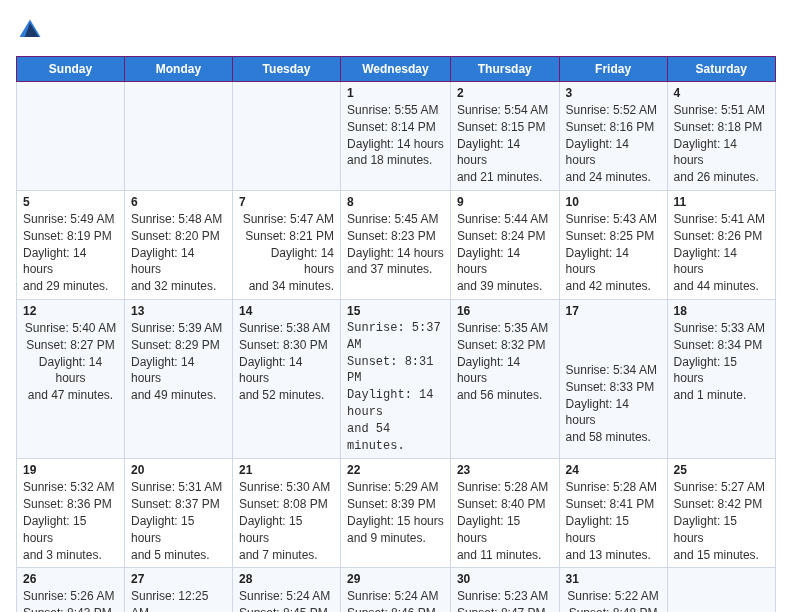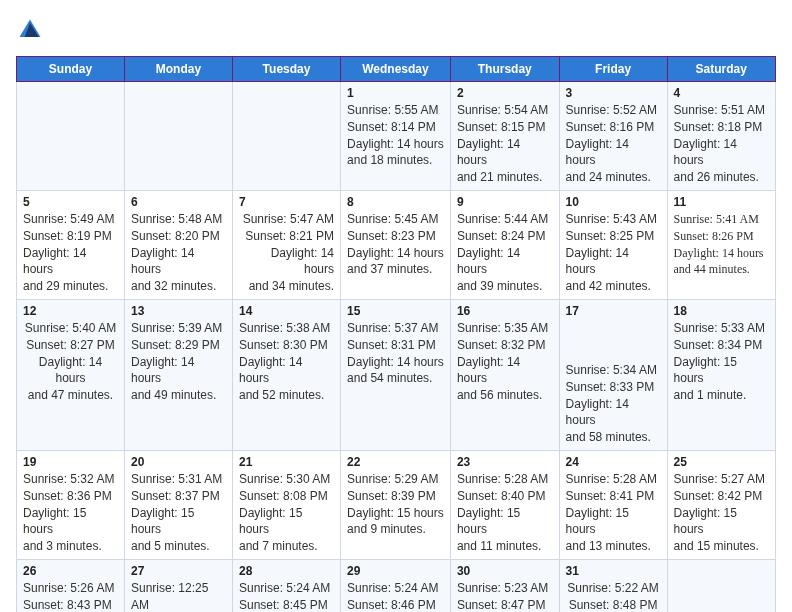--- a/index.html
+++ b/index.html
@@ -200,21 +200,21 @@
         </td>
         <td>
           <span class="day-number">10</span>
           <div class="day-info" style="white-space: pre-line;">Sunrise: 5:43 AM
 Sunset: 8:25 PM
 Daylight: 14 hours
 and 42 minutes.</div>
         </td>
         <td>
           <span class="day-number">11</span>
-          <div class="day-info" style="white-space: pre-line; font-family: Liberation Serif, serif;">Sunrise: 5:41 AM
+          <div class="day-info" style="white-space: pre-line;">Sunrise: 5:41 AM
 Sunset: 8:26 PM
 Daylight: 14 hours
 and 44 minutes.</div>
         </td>
       </tr>
       <tr>
         <td>
           <span class="day-number">12</span>
           <div class="day-info" style="white-space: pre-line; text-align: center;">Sunrise: 5:40 AM
 Sunset: 8:27 PM
@@ -230,21 +230,21 @@
         </td>
         <td>
           <span class="day-number">14</span>
           <div class="day-info" style="white-space: pre-line;">Sunrise: 5:38 AM
 Sunset: 8:30 PM
 Daylight: 14 hours
 and 52 minutes.</div>
         </td>
         <td>
           <span class="day-number">15</span>
-          <div class="day-info" style="white-space: pre-line;">Sunrise: 5:37 AM
+          <div class="day-info" style="white-space: pre-line; font-family: Liberation Mono, monospace;">Sunrise: 5:37 AM
 Sunset: 8:31 PM
 Daylight: 14 hours
 and 54 minutes.</div>
         </td>
         <td>
           <span class="day-number">16</span>
           <div class="day-info" style="white-space: pre-line;">Sunrise: 5:35 AM
 Sunset: 8:32 PM
 Daylight: 14 hours
 and 56 minutes.</div>

